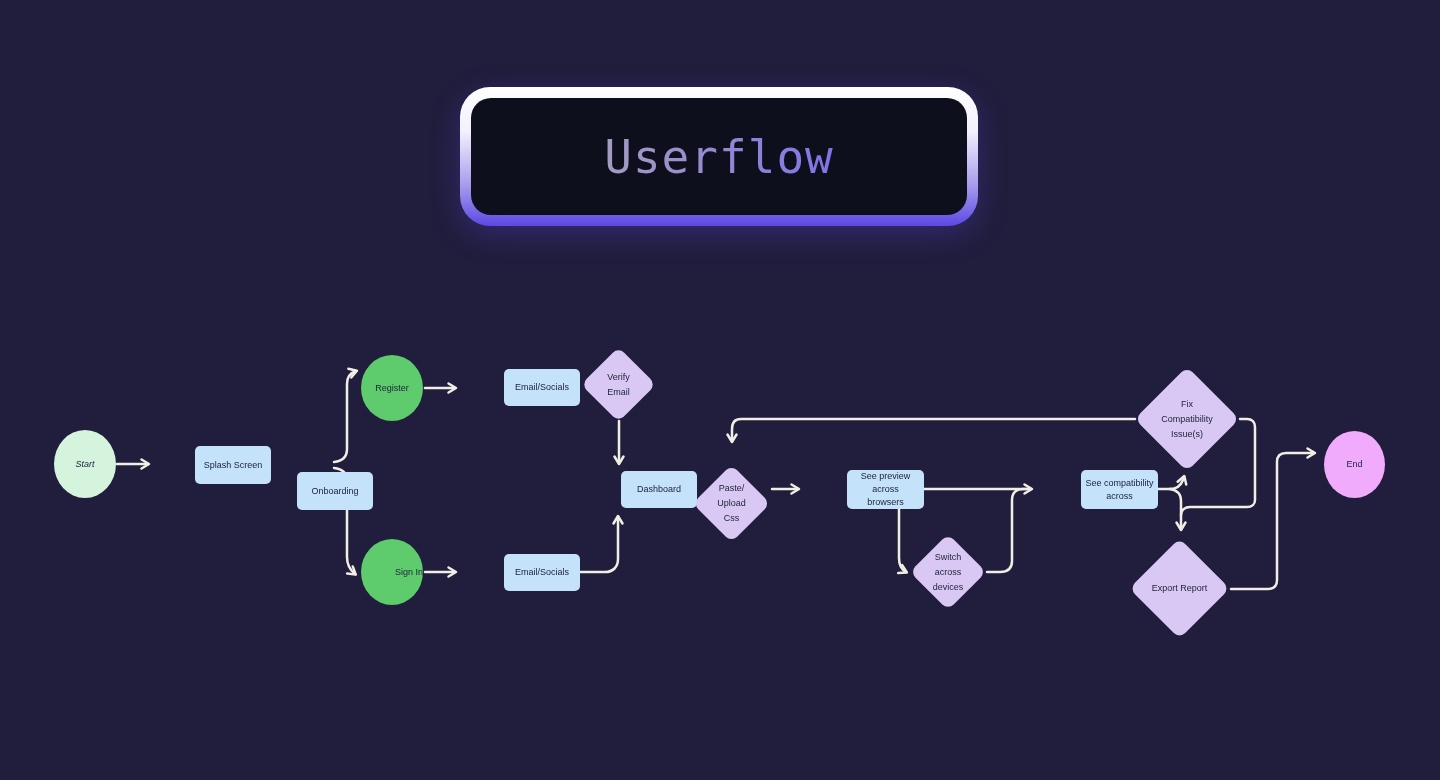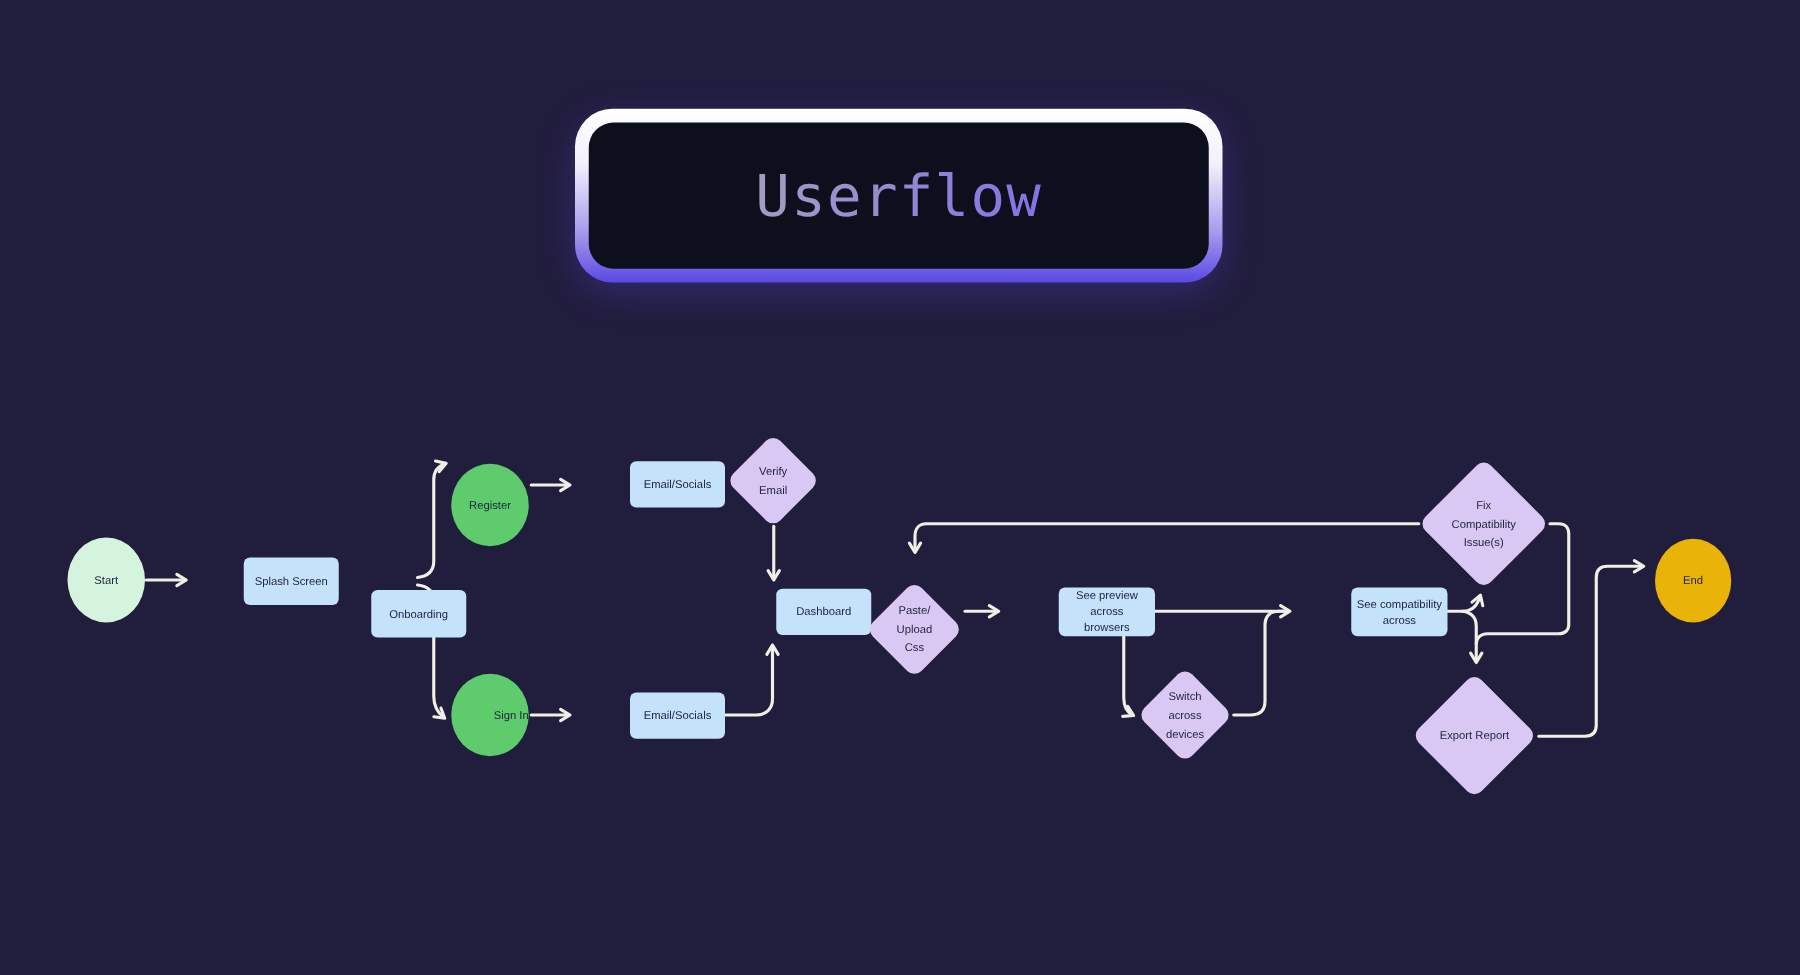--- a/index.html
+++ b/index.html
@@ -25,21 +25,21 @@
             stroke-linecap:round;stroke-linejoin:round;}
 
   
   .node{position:absolute;display:flex;align-items:center;justify-content:center;
         text-align:center;color:#20263f;font-size:9px;line-height:13px;
         box-sizing:border-box;}
   .ellipse{border-radius:50%;}
   .rect{border-radius:5px;background:#c5e2fb;margin-left:40px;}
   .mint{background:#d4f4dd;}
   .green{background:#5ecb6d;}
-  .salmon{background:#eab308;}
+  .salmon{background:#f0abfc;}
   .diamond{background:transparent;}
   .diamond .shape{position:absolute;left:0;top:0;right:0;bottom:0;
                   transform:rotate(45deg);background:#d9c8f4;border-radius:8px;}
   .diamond .dlabel{position:relative;z-index:1;line-height:15px;white-space:nowrap;}
   .lines span{display:block;}
 </style>
 </head>
 <body>
 
 <div class="canvas">
@@ -71,33 +71,33 @@
     <path class="edge" d="M 889 489 C 896 490 899 494 899 501 V 558 C 899 565 902 570 906 572" marker-end="url(#arrow)"></path>
     <path class="edge" d="M 987 572 H 1000 C 1008 572 1012 568 1012 561 V 500 C 1012 493 1016 489 1023 489 H 1030"></path>
     <path class="edge" d="M 1118 489 H 1170"></path>
     <path class="edge" d="M 1170 489 C 1177 489 1181 485 1183 480 L 1184 477" marker-end="url(#arrow)"></path>
     <path class="edge" d="M 1170 489 C 1177 490 1181 494 1181 501 V 529" marker-end="url(#arrow)"></path>
     <path class="edge" d="M 1240 419 H 1247 C 1252 419 1255 422 1255 427 V 500 C 1255 504 1252 507 1247 507 H 1190 C 1185 507 1181 510 1181 515"></path>
     <path class="edge" d="M 1135 419 H 741 C 735 419 732 423 732 429 V 441" marker-end="url(#arrow)"></path>
     <path class="edge" d="M 1231 589 H 1268 C 1274 589 1277 586 1277 580 V 462 C 1277 456 1280 453 1286 453 H 1314" marker-end="url(#arrow)"></path>
   </svg>
 
-  <div class="node ellipse mint" style="left:54px;top:430px;width:62px;height:68px;">
+  <div class="node ellipse mint" style="left:54px;top:430px;width:62px;height:68px;font-style:italic;">
     <span>Start</span>
   </div>
 
   <div class="node rect" style="left:155px;top:446px;width:76px;height:38px;">
     <span>Splash Screen</span>
   </div>
 
   <div class="node rect" style="left:257px;top:472px;width:76px;height:38px;">
     <span>Onboarding</span>
   </div>
 
-  <div class="node ellipse green" style="left:361px;top:371px;width:62px;height:66px;justify-content:center;">
+  <div class="node ellipse green" style="left:361px;top:355px;width:62px;height:66px;justify-content:center;">
     <span>Register</span>
   </div>
 
   <div class="node ellipse green" style="left:361px;top:539px;width:62px;height:66px;justify-content:flex-end;">
     <span>Sign In</span>
   </div>
 
   <div class="node rect" style="left:464px;top:369px;width:76px;height:37px;">
     <span>Email/Socials</span>
   </div>

